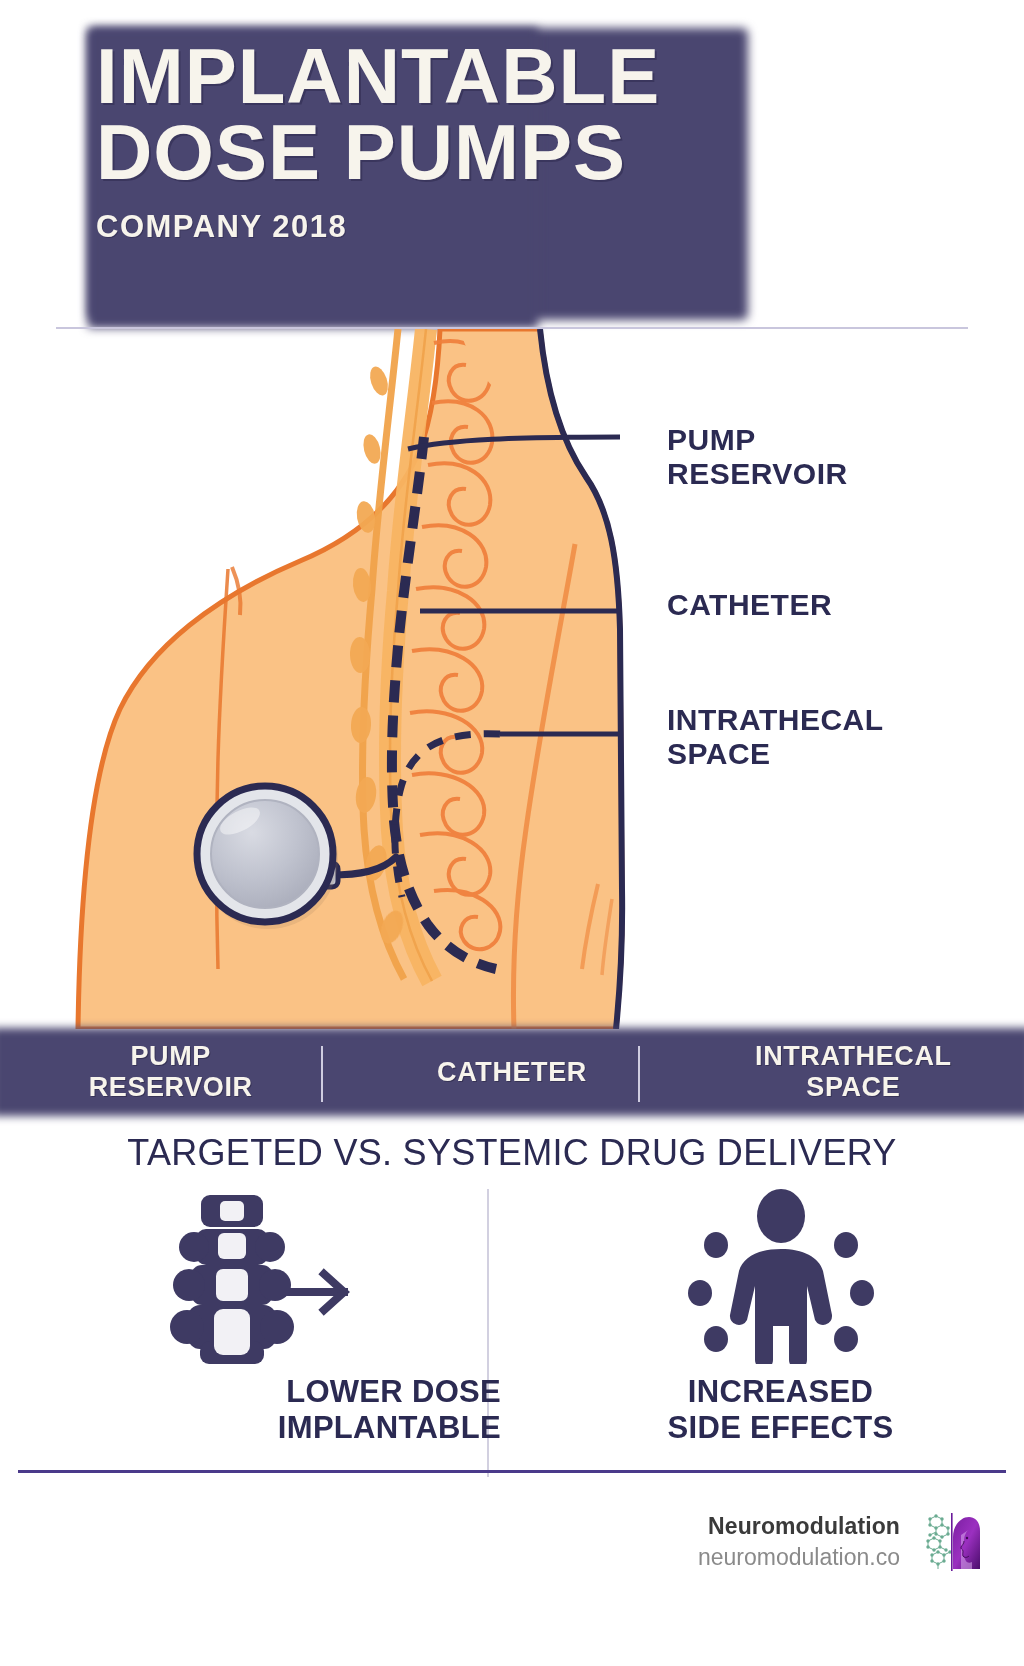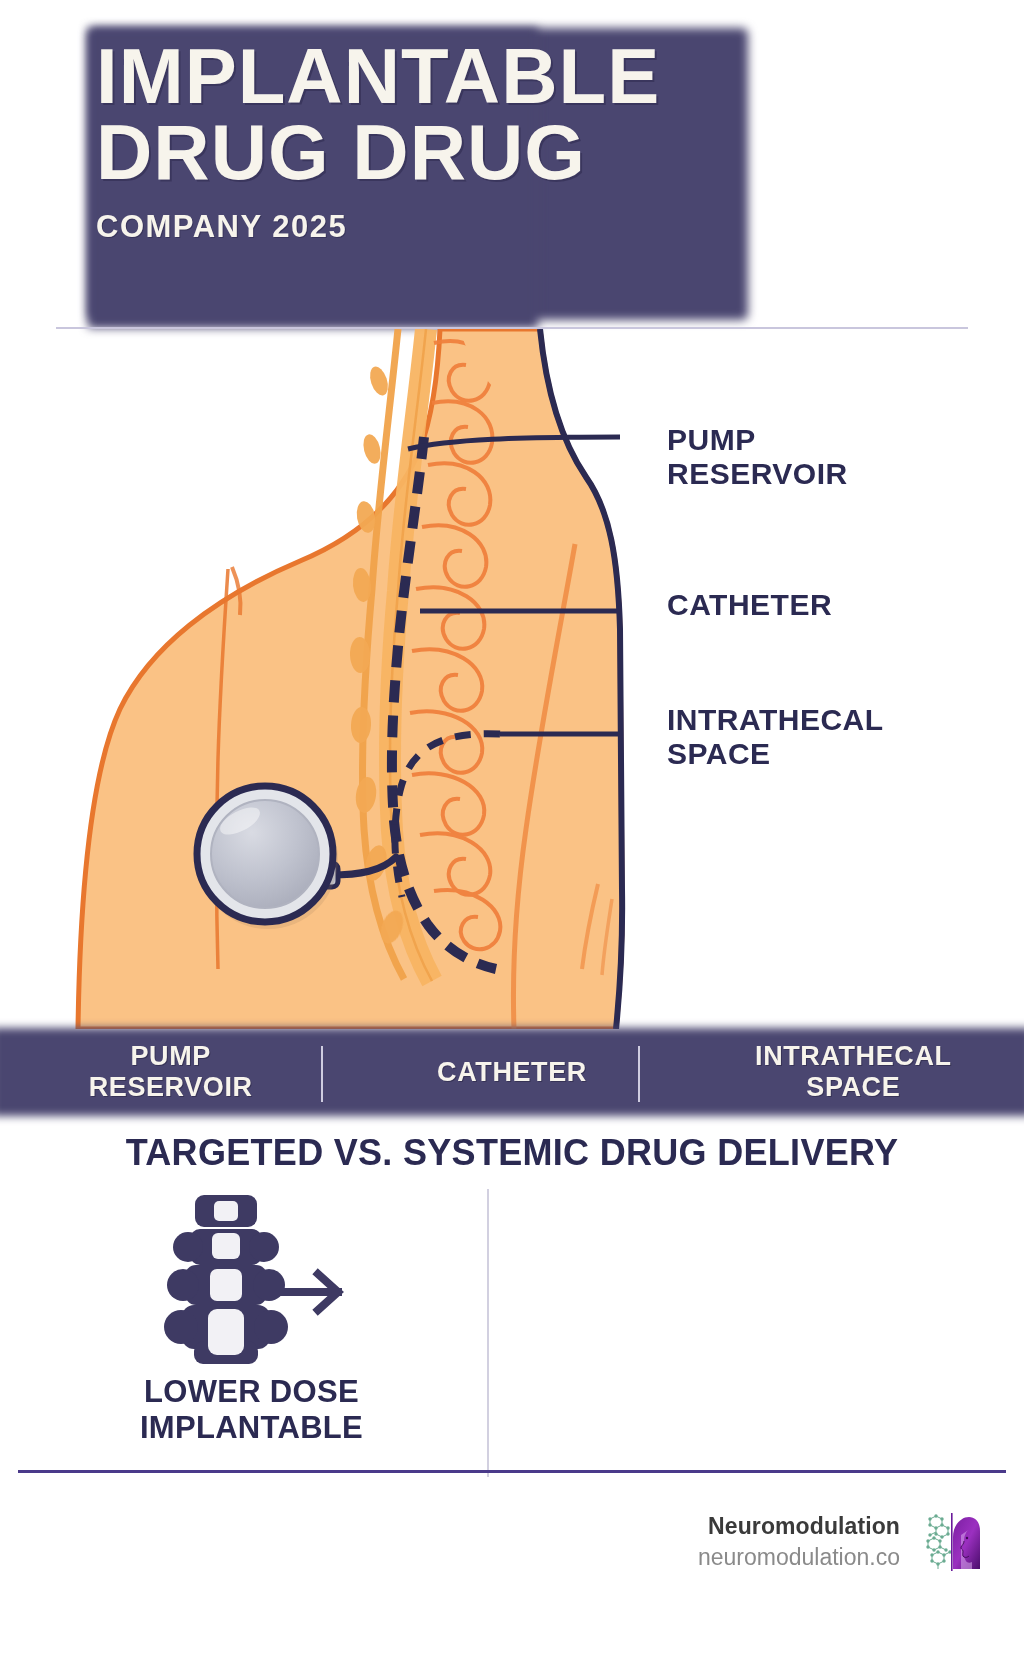--- a/index.html
+++ b/index.html
@@ -80,31 +80,31 @@
     position:absolute; top:18px; width:2px; height:56px;
     background:#cfcde0;
   }
   #band-div-1 { left:321px; }
   #band-div-2 { left:638px; }
 
   
   #compare { position:absolute; left:0; top:1116px; width:1024px; height:360px; }
   #compare-title {
     position:absolute; left:0; top:16px; width:1024px; text-align:center;
-    font-size:36px; font-weight:bold; color:#2b2a52; letter-spacing:0.3px;
+    font-size:36px; font-weight:normal; color:#2b2a52; letter-spacing:0.3px;
     white-space:nowrap;
   }
   #compare-divider {
     position:absolute; left:487px; top:73px; width:2px; height:288px;
     background:#d2d0e0;
   }
   .cmp-col {
     position:absolute; top:70px; width:487px; text-align:center;
   }
-  #cmp-left  { left:8px; }
+  #cmp-left  { left:14px;text-align:right; }
   #cmp-right { left:537px; }
   .cmp-icon { height:180px; display:flex; align-items:center; justify-content:center; }
   .cmp-label {
     margin-top:8px;
     font-size:31px; font-weight:bold; color:#2b2a52;
     line-height:1.15; letter-spacing:0.3px;
   }
 
   
   #footer-rule {
@@ -128,22 +128,22 @@
   #footer-logo { width:62px; height:62px; }
 </style>
 </head>
 <body>
 
 <div id="header">
   <div class="hdr-block hdr-main"></div>
   <div class="hdr-block hdr-ext"></div>
   <div id="title-wrap">
     <div class="title-line">IMPLANTABLE</div>
-    <div class="title-line">DRUG DRUG</div>
-    <div id="subtitle">COMPANY  2025</div>
+    <div class="title-line">DOSE PUMPS</div>
+    <div id="subtitle">COMPANY  2018</div>
   </div>
 </div>
 <div id="hdr-rule"></div>
 
 <div id="illustration">
   <svg width="1024" height="700" viewBox="0 0 1024 700">
     <defs>
       <clipPath id="bodyClip">
         <path d="M 0,0 L 460,0 C 470,40 500,70 545,100 C 580,125 600,160 605,210
                  L 612,500 C 614,560 612,620 608,700 L 0,700 Z"></path>
@@ -307,20 +307,45 @@
           <polyline points="166,85 186,103 166,121" stroke-linejoin="miter"></polyline>
         </g>
       </svg>
     </div>
     <div class="cmp-label">
       <div>LOWER DOSE</div>
       <div>IMPLANTABLE</div>
     </div>
   </div>
 
+  <div class="cmp-col" id="cmp-right">
+    <div class="cmp-icon">
+      <svg width="210" height="175" viewBox="0 0 210 175">
+        <g fill="#3e3a63">
+
+          <ellipse cx="105" cy="27" rx="24" ry="27"></ellipse>
+
+          <path d="M 105,60 c -22,0 -38,8 -42,22 l -9,44 a9,9 0 0 0 17,5 l 8,-34 v 36
+                   l 0,38 a9,9 0 0 0 18,0 v -34 h 16 v 34 a9,9 0 0 0 18,0 l 0,-38 v -36
+                   l 8,34 a9,9 0 0 0 17,-5 l -9,-44 c -4,-14 -20,-22 -42,-22 z"></path>
+
+          <ellipse cx="40" cy="56" rx="12" ry="13"></ellipse>
+          <ellipse cx="170" cy="56" rx="12" ry="13"></ellipse>
+          <ellipse cx="24" cy="104" rx="12" ry="13"></ellipse>
+          <ellipse cx="186" cy="104" rx="12" ry="13"></ellipse>
+          <ellipse cx="40" cy="150" rx="12" ry="13"></ellipse>
+          <ellipse cx="170" cy="150" rx="12" ry="13"></ellipse>
+        </g>
+      </svg>
+    </div>
+    <div class="cmp-label">
+      <div>INCREASED</div>
+      <div>SIDE EFFECTS</div>
+    </div>
+  </div>
 </div>
 
 <div id="footer-rule"></div>
 <div id="footer">
   <div id="footer-inner">
     <div id="footer-text">
       <div id="footer-brand">Neuromodulation</div>
       <div id="footer-url">neuromodulation.co</div>
     </div>
     <svg id="footer-logo" viewBox="0 0 62 62">

